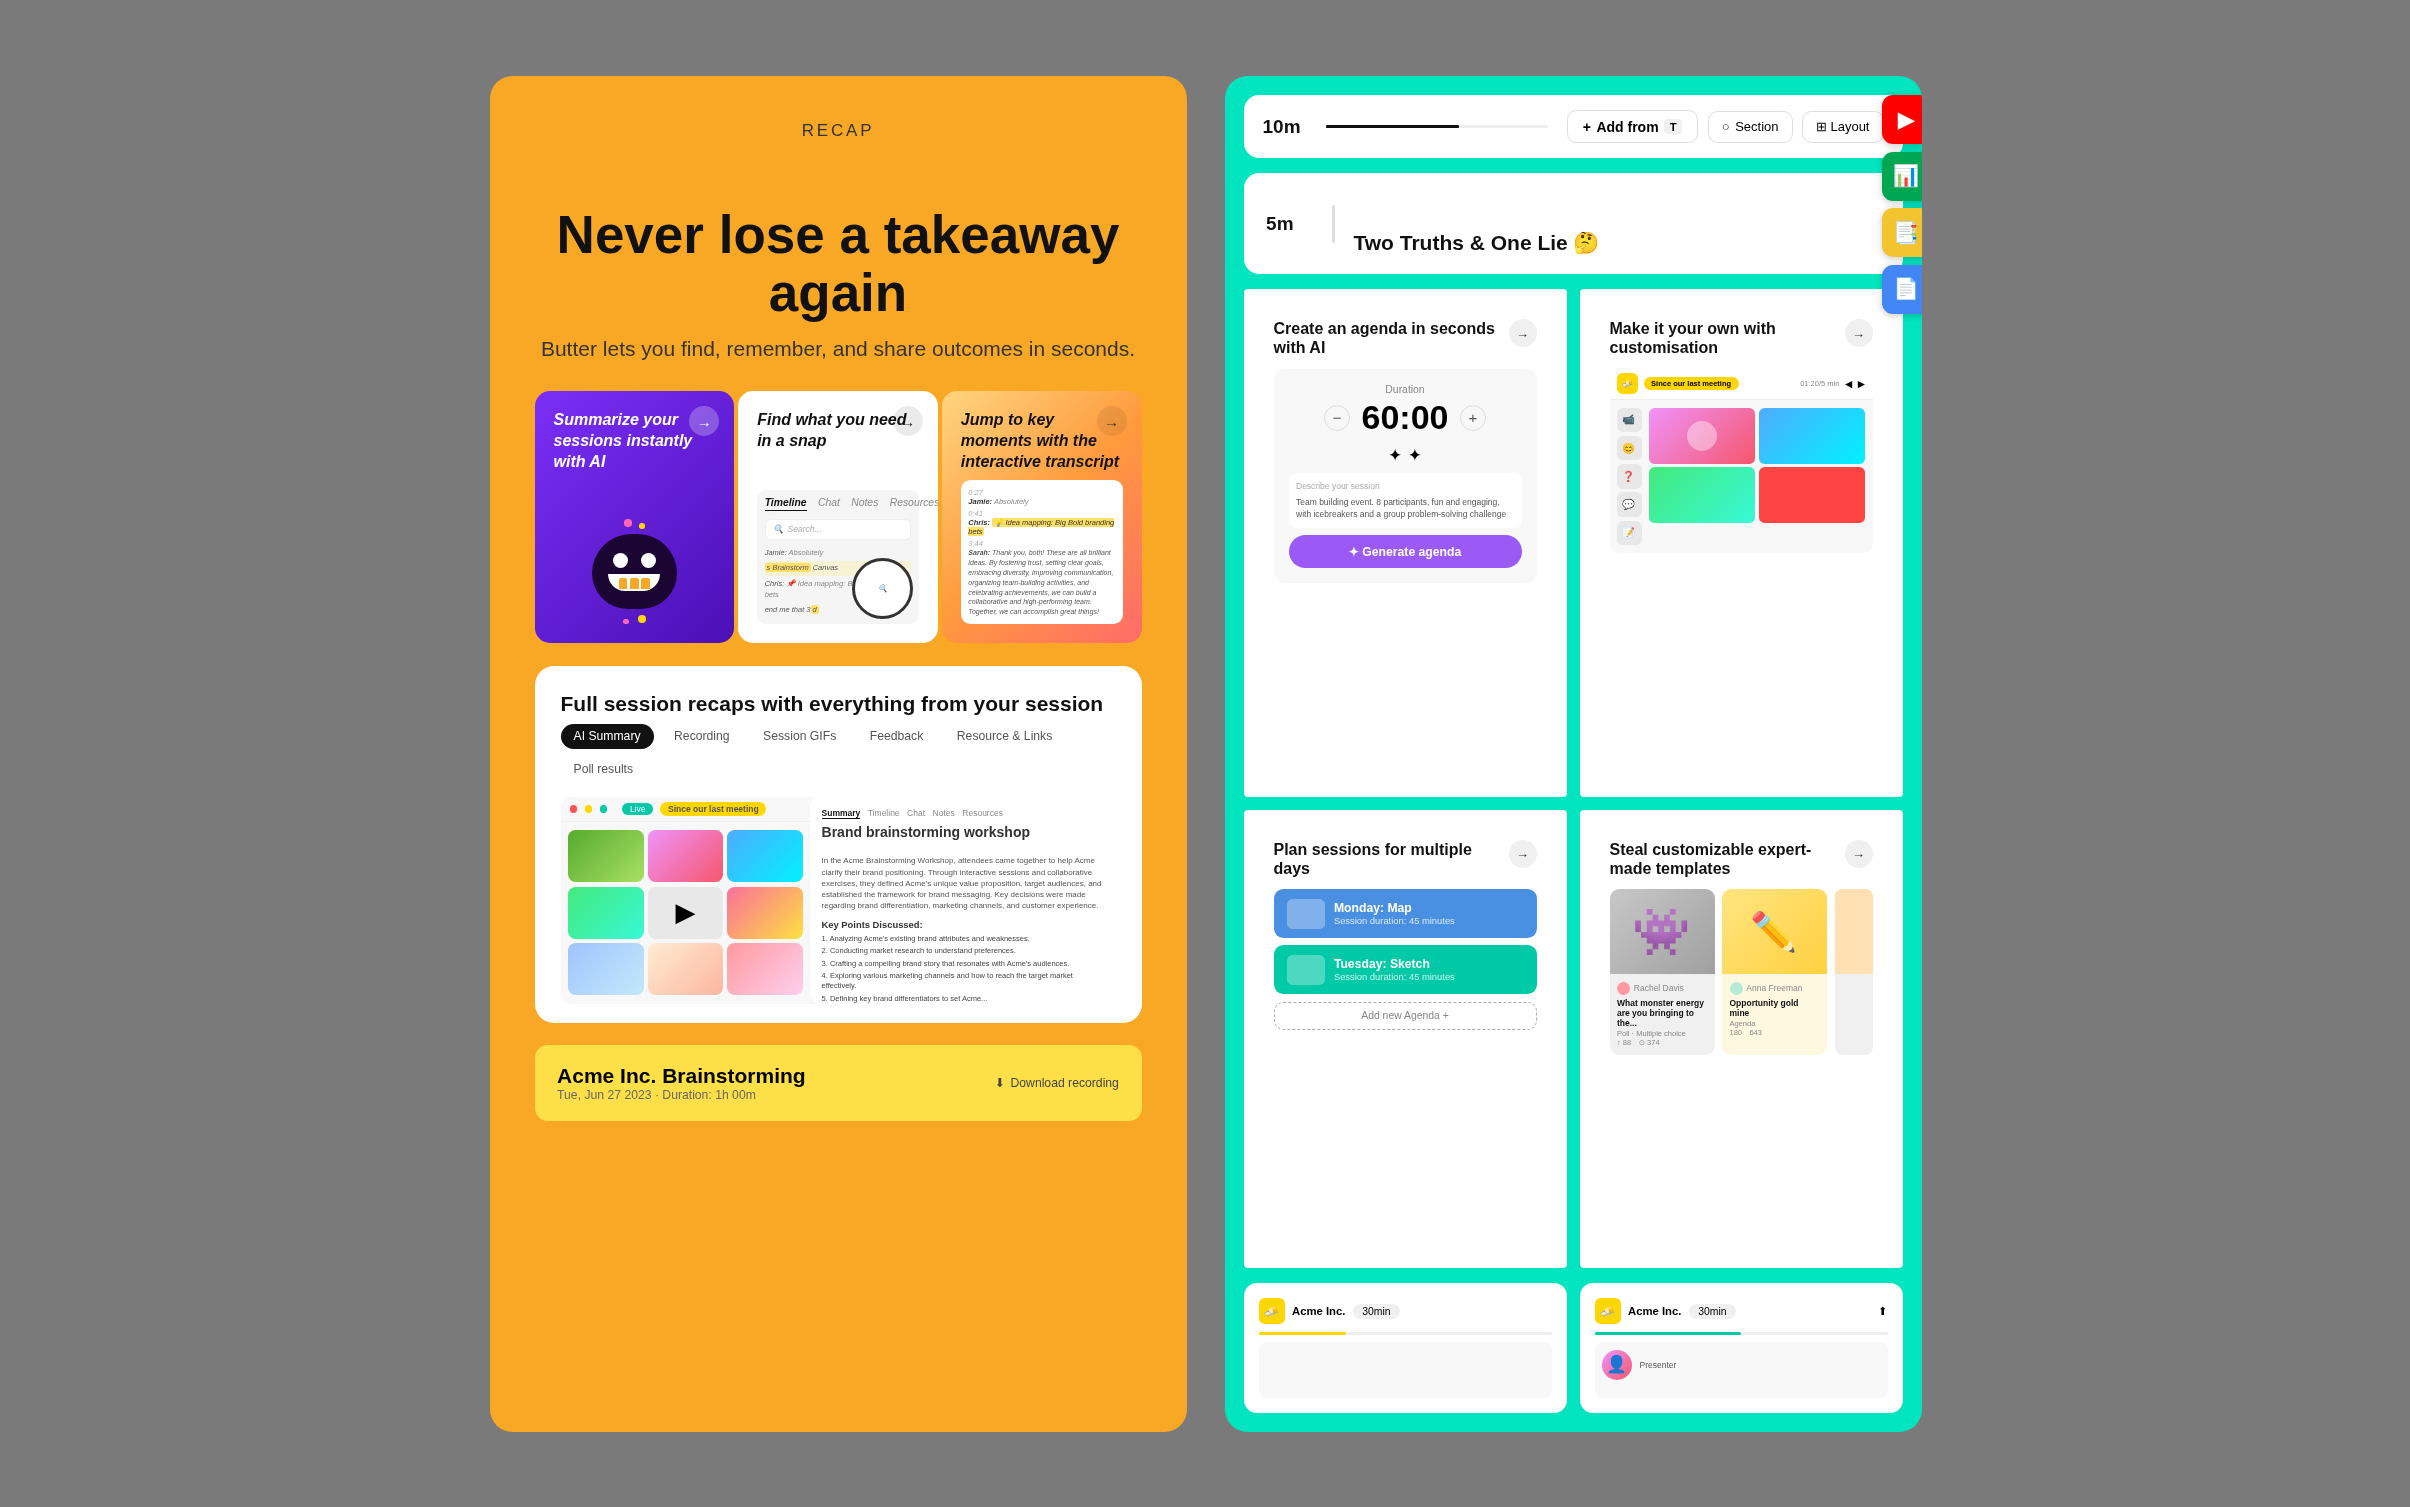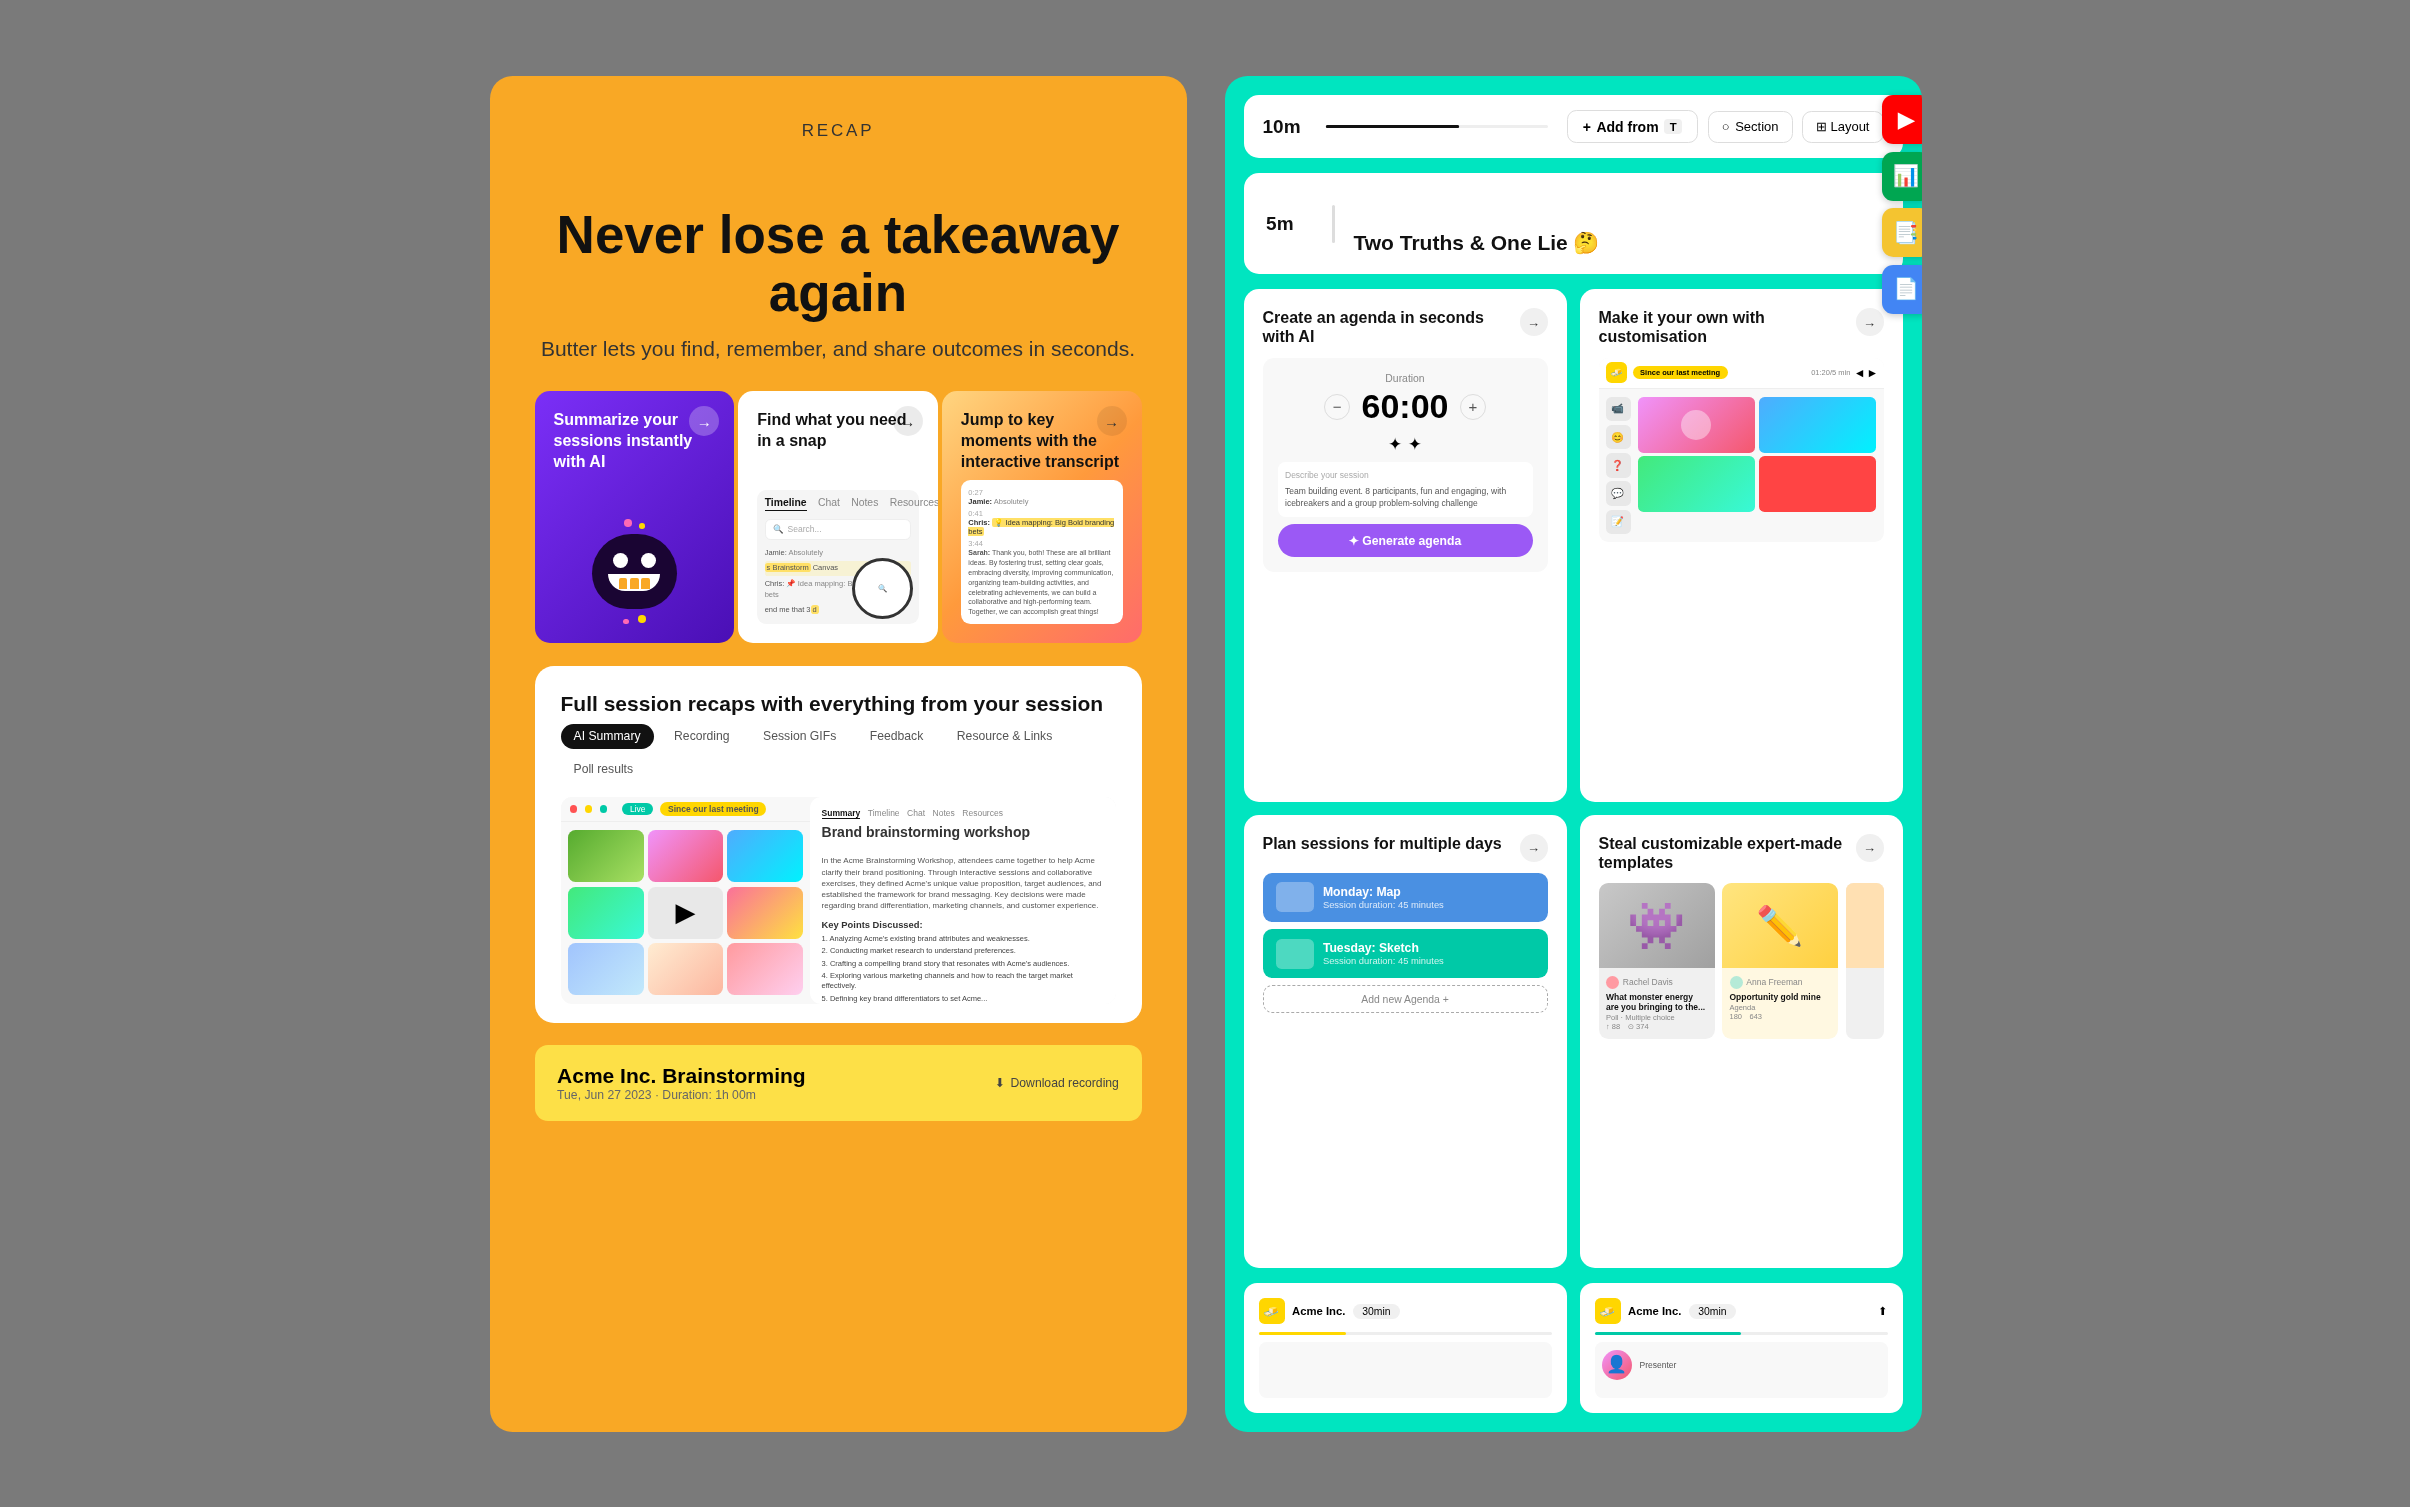--- a/index.html
+++ b/index.html
@@ -51,20 +51,21 @@
       text-align: center;
       font-size: 21px;
       color: #333;
       margin-top: -7.5px;
     }
 
     .feature-cards-row {
       display: flex;
       gap: 4px;
       margin-top: 7.5px;
+      font-style: italic;
     }
 
     .feature-card {
       border-radius: 15px;
       flex: 1;
       padding: 19px;
       position: relative;
       overflow: hidden;
     }
 
@@ -397,22 +398,22 @@
     
     .feature-grid {
       display: grid;
       grid-template-columns: 1fr 1fr;
       gap: 13px;
       flex: 1;
     }
 
     .right-feature-card {
       background: white;
-      border-radius: 15px;
-      padding: 19px;
+      border-radius: 4px;
+      padding: 30px;
       display: flex;
       flex-direction: column;
       gap: 11.3px;
       overflow: hidden;
     }
 
     .rfc-header {
       display: flex;
       justify-content: space-between;
       align-items: flex-start;

